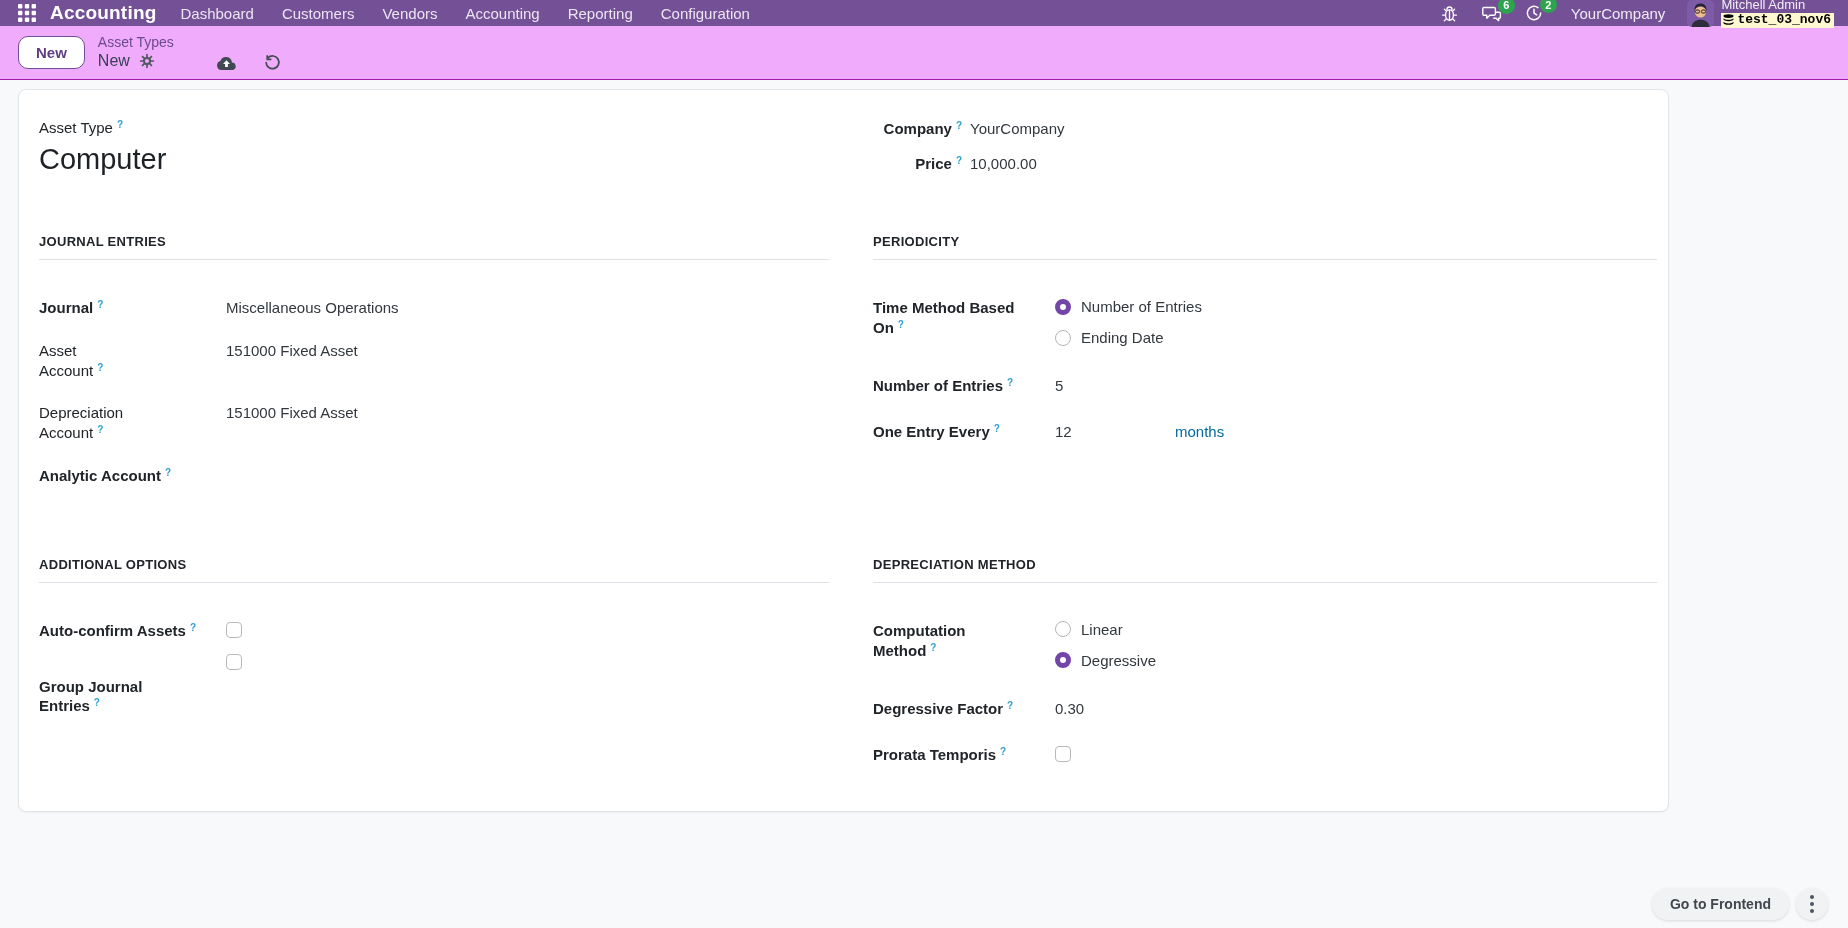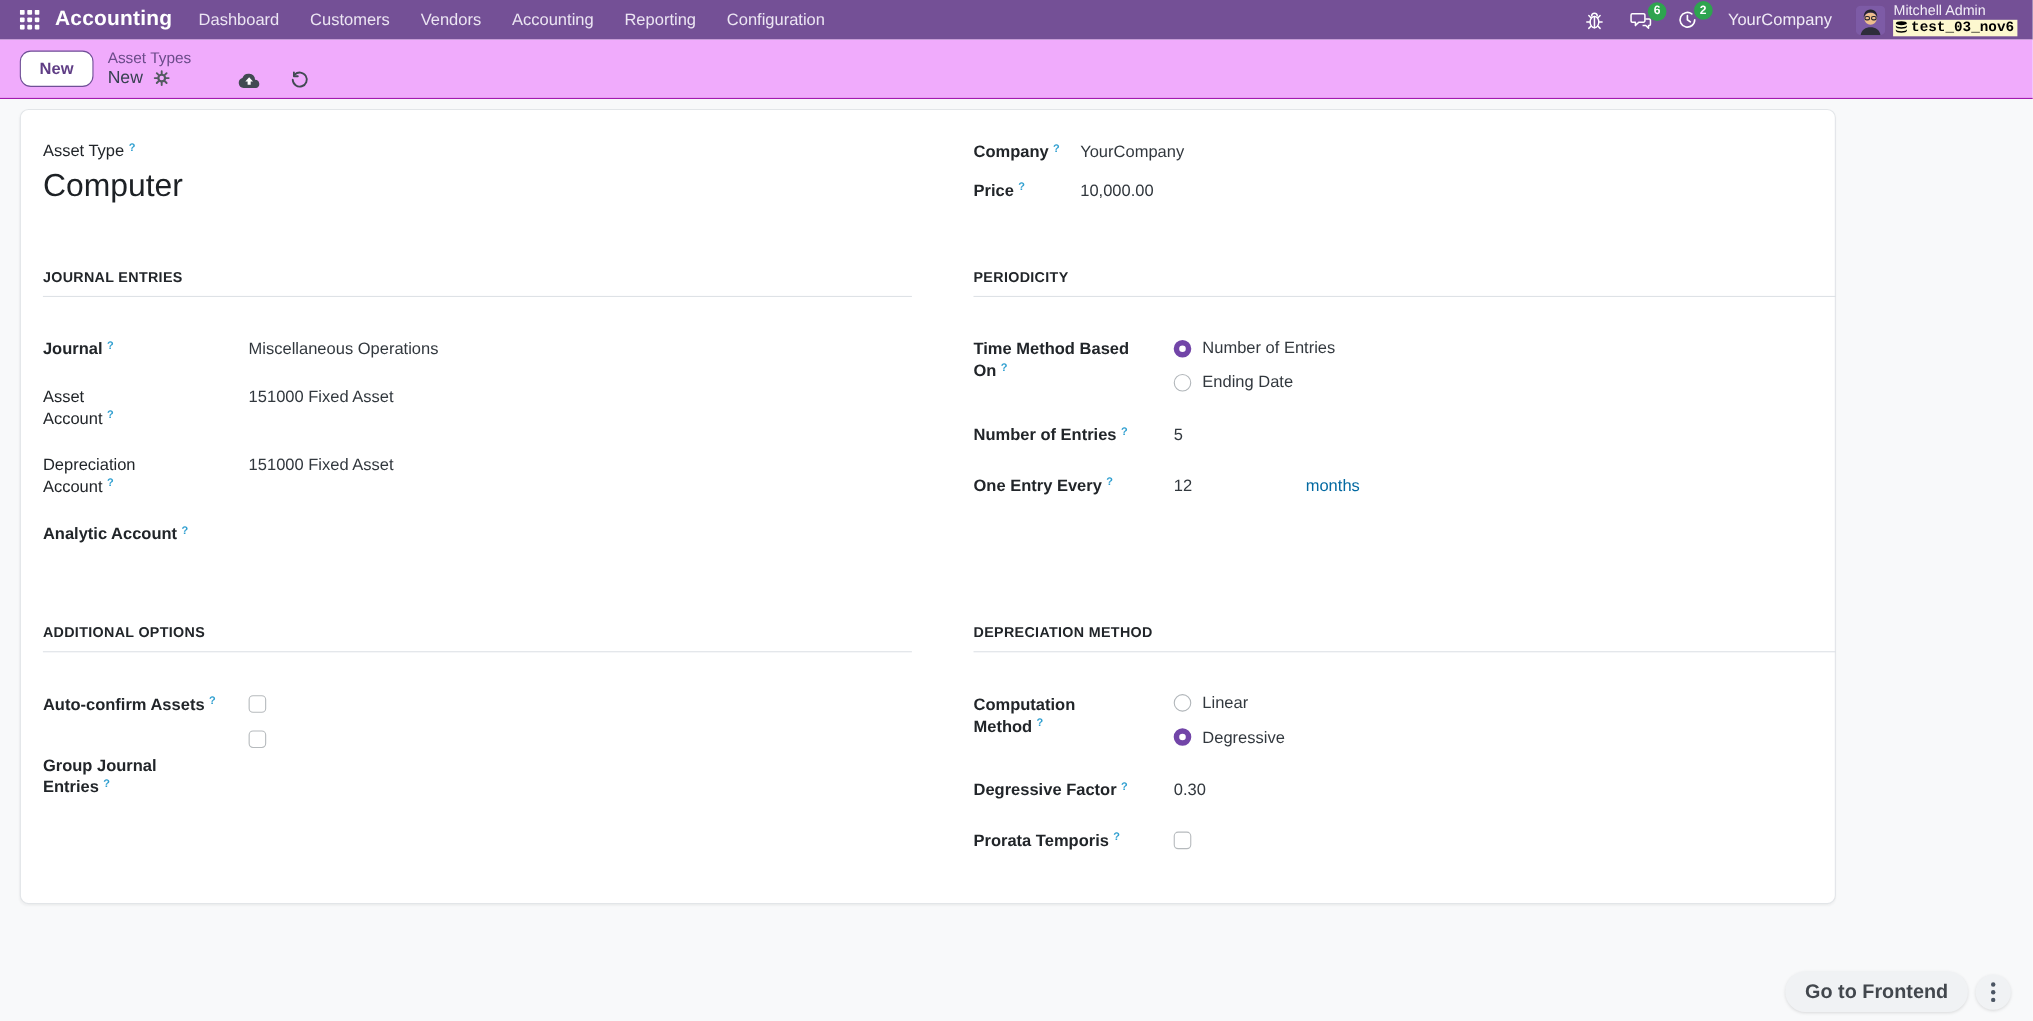--- a/index.html
+++ b/index.html
@@ -4,21 +4,21 @@
 <style>
   * { margin:0; padding:0; box-sizing:border-box; }
   html,body { width:1848px; height:928px; overflow:hidden; }
   body {
     font-family:"Liberation Sans","DejaVu Sans",sans-serif;
     background:#f8f9fa; color:#212529; font-size:15px;
   }
 
   
   .navbar {
-    height:36px; background:#745096; display:flex; align-items:center;
+    height:26px; background:#745096; display:flex; align-items:center;
     justify-content:space-between; padding:0 14px 0 10px; color:#fff;
   }
   .nav-left { display:flex; align-items:center; height:100%; }
   .apps-btn { display:flex; align-items:center; padding:0 8px; cursor:pointer; }
   .brand { font-size:19px; font-weight:700; margin:0 10px 0 6px; letter-spacing:.2px; }
   .menu { display:flex; align-items:center; height:100%; }
   .menu-item {
     padding:0 14px; height:100%; display:flex; align-items:center;
     color:#ecE5f3; color:#ece5f3; font-size:15px; cursor:pointer;
   }
@@ -56,21 +56,21 @@
   .gear-wrap, .cloud-wrap, .undo-wrap { display:flex; align-items:center; cursor:pointer; }
   .save-icons { display:flex; align-items:center; gap:27px; margin:20px 0 0 42px; }
 
   
   .content { padding-top:9px; }
   .card {
     width:1651px; min-height:704px; margin-left:18px; background:#fff;
     border:1px solid #e2e5e8; border-radius:8px; box-shadow:0 1px 2px rgba(0,0,0,.04);
     padding:29px 19px 24px 20px;
   }
-  .sheet-grid { display:grid; grid-template-columns:790px 784px; column-gap:56px; }
+  .sheet-grid { display:grid; grid-template-columns:790px 784px; column-gap:44px; }
 
   .top-block { height:115px; }
   .field-label-sm { font-size:15px; color:#212529; }
   .asset-title { font-size:29px; color:#1d2125; margin-top:7px; font-weight:400; }
 
   .help {
     color:#2f9fd0; font-size:10px; font-weight:700; vertical-align:5px;
     margin-left:4px; cursor:help;
   }
 
@@ -86,21 +86,21 @@
   .o-label.bold { font-weight:700; }
   .lbl-wrap { display:inline-block; }
   .w95  { max-width:97px; }
   .w120 { max-width:122px; }
   .w125 { max-width:127px;margin-top:24px; }
   .w150 { max-width:152px; }
   .o-value { font-size:15px; color:#32383e; line-height:1.32; min-height:19px; }
   .o-value.num { width:120px; display:inline-block; }
   .unit { color:#0369a1; }
 
-  .tr-group .o-label { width:97px; }
+  .tr-group .o-label { width:97px;text-align:right; }
   .tr-group .o-row { margin-bottom:15px; }
 
   
   .cb {
     width:16px; height:16px; border:1px solid #b6babd; border-radius:4px;
     background:#fff; display:inline-block; cursor:pointer; margin-top:1px;
   }
   .radio-group { display:flex; flex-direction:column; gap:14px; }
   .radio-row { display:flex; align-items:center; gap:10px; cursor:pointer; }
   .radio {
@@ -108,21 +108,21 @@
     border:1px solid #b1b6ba; display:inline-block;
   }
   .radio.checked { border:5px solid #7245a8; }
   .radio-label { font-size:15px; color:#32383e; }
   .mb30 { margin-bottom:30px; }
   .mb26 { margin-bottom:26px; }
 
   
   .frontend-wrap { position:fixed; right:20px; bottom:8px; display:flex; align-items:center; gap:7px; }
   .frontend-btn {
-    background:#f0f2f4; color:#42474d; font-weight:700; font-size:18px;
+    background:#f0f2f4; color:#42474d; font-weight:700; font-size:14px;
     padding:8px 18px; border-radius:999px; border:none; cursor:pointer;
     box-shadow:0 1px 3px rgba(0,0,0,.13); font-family:inherit;
   }
   .kebab-btn {
     width:32px; height:32px; border-radius:50%; background:#f0f2f4; border:none;
     box-shadow:0 1px 3px rgba(0,0,0,.13); cursor:pointer;
     display:flex; flex-direction:column; align-items:center; justify-content:center; gap:3px;
   }
   .kebab-btn i { width:4px; height:4px; border-radius:50%; background:#4b5563; }
 </style>

